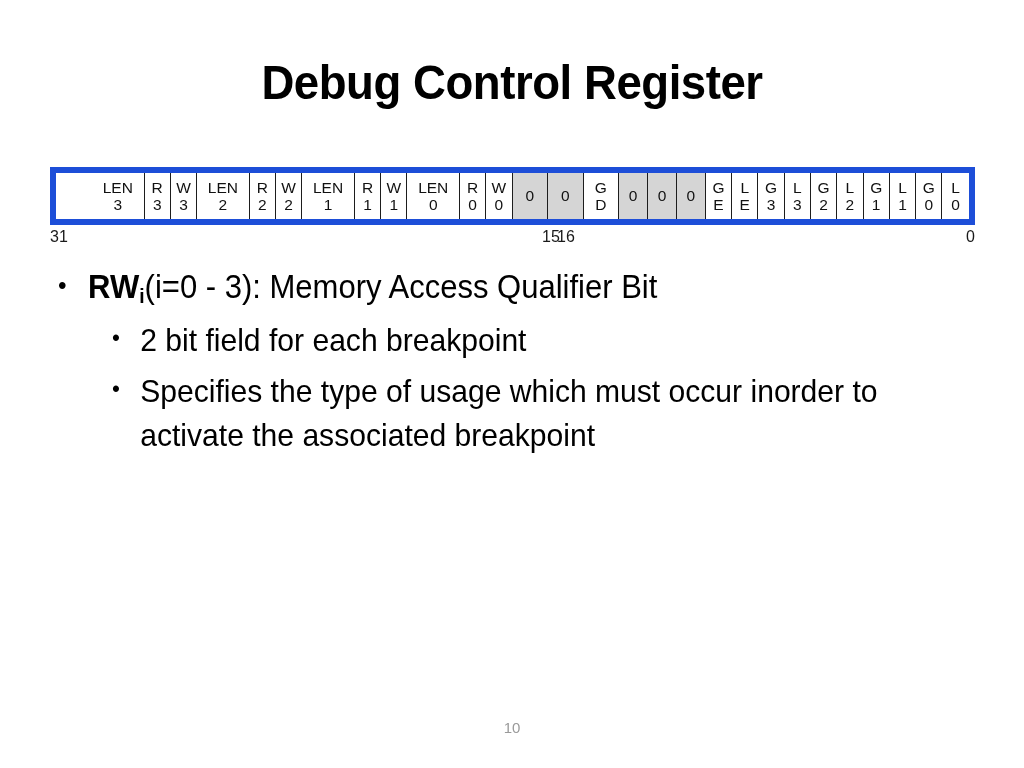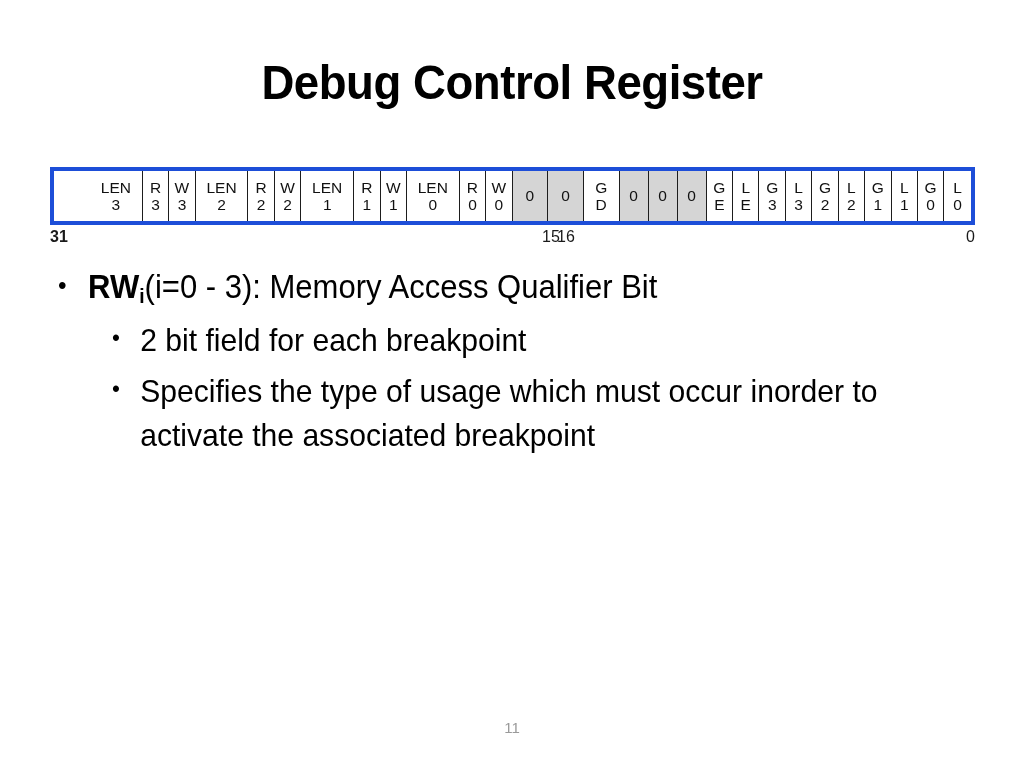--- a/index.html
+++ b/index.html
@@ -45,21 +45,21 @@
     position: absolute;
     left: 50px;
     top: 167px;
     width: 925px;
   }
 
   .register-row {
     display: flex;
     width: 100%;
     height: 58px;
-    border: 4px solid #1d4ed8;
+    border: 6px solid #1d4ed8;
     box-sizing: border-box;
     background: #ffffff;
     padding-left: 36px;
   }
 
   .bit-cell {
     border-right: 1.6px solid #1d1d1d;
     box-sizing: border-box;
     display: flex;
     flex-direction: column;
@@ -96,21 +96,21 @@
     height: 26px;
     margin-top: 3px;
   }
   .bit-ruler span {
     position: absolute;
     top: 0;
     font-size: 16px;
     color: #1a1a1a;
     font-family: "Liberation Sans", sans-serif;
   }
-  .tick-31 { left: 0px; font-weight: bold; }
+  .tick-31 { left: 0px; }
   .tick-16 { left: 507px; }
   .tick-15 { left: 492px; }
   .tick-0  { right: 0px; }
 
   
   .body-list {
     position: absolute;
     left: 58px;
     top: 266px;
     width: 920px;
@@ -317,15 +317,15 @@
           <span class="btext">2 bit field for each breakpoint</span>
         </div>
         <div class="bullet-l2">
           <span class="marker">•</span>
           <span class="btext">Specifies the type of usage which must occur inorder to activate the associated breakpoint</span>
         </div>
       </div>
 
   </div>
 
-  <div class="page-number">11</div>
+  <div class="page-number">10</div>
 
 </div>
 
 </body></html>

